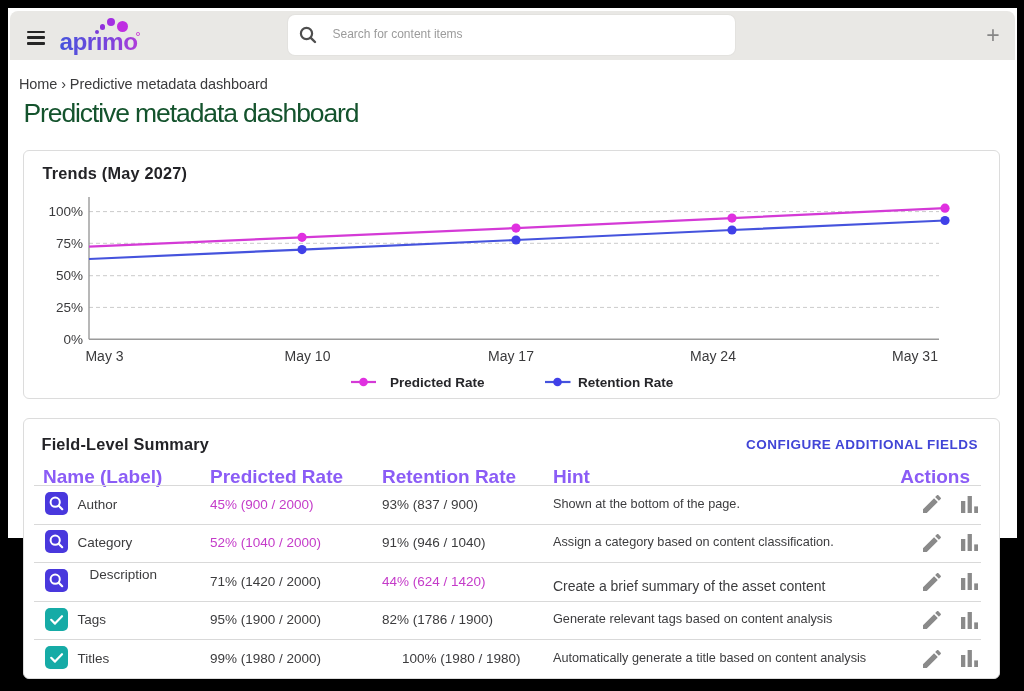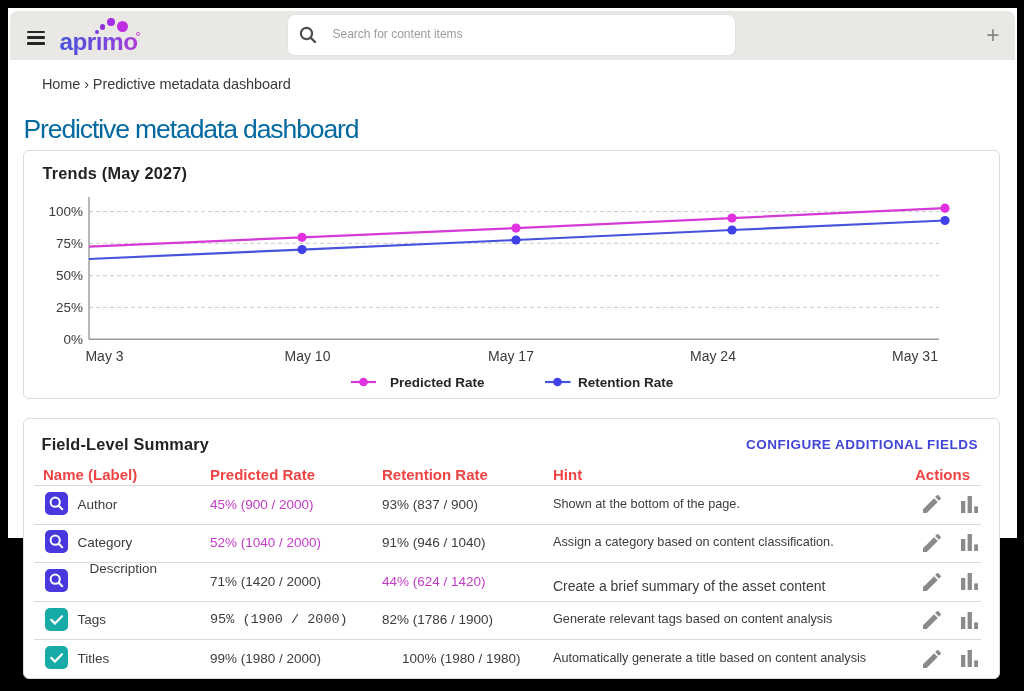--- a/index.html
+++ b/index.html
@@ -18,31 +18,31 @@
         background:linear-gradient(90deg,#4653dc 0%,#7d43dc 55%,#c93ad9 100%);
         -webkit-background-clip:text;background-clip:text;color:transparent;}
   .dot{position:absolute;border-radius:50%;}
   .search{position:absolute;left:277.5px;top:4.2px;width:447px;height:40px;background:#fff;
           border-radius:7px;box-shadow:0 0 0 1px #e3e2df;}
   .search svg{position:absolute;left:10px;top:10px;}
   .search .ph{position:absolute;left:45px;top:12px;font-size:12px;color:#9b9b9b;}
   .plus{position:absolute;left:972px;top:13px;width:22px;height:22px;color:#868686;
         font-size:23px;line-height:22px;text-align:center;font-weight:400;}
 
-  .crumb{position:absolute;left:34px;top:67.5px;font-size:14.5px;letter-spacing:-0.1px;color:#3b3b3d;}
-  .h1{position:absolute;left:15.5px;top:106px;font-size:26.5px;letter-spacing:-1.1px;color:#0369a1;}
+  .crumb{position:absolute;left:11px;top:67.5px;font-size:14.5px;letter-spacing:-0.1px;color:#3b3b3d;}
+  .h1{position:absolute;left:15.5px;top:90px;font-size:26.5px;letter-spacing:-1.1px;color:#14532d;}
 
   .card{position:absolute;background:#fff;border:1px solid #dcdcdc;border-radius:6px;}
   .card1{left:15px;top:142px;width:975px;height:247px;}
   .card2{left:15px;top:410px;width:975px;height:259px;}
   .ctitle{position:absolute;left:18.5px;top:13px;font-size:16.3px;letter-spacing:0.2px;font-weight:bold;color:#232327;}
 
   .cfg{position:absolute;right:21px;top:17.5px;font-size:13.5px;font-weight:bold;color:#4145d6;
        letter-spacing:0.48px;}
-  .th{position:absolute;top:47px;font-size:15px;font-weight:bold;color:#ef4444;}
+  .th{position:absolute;top:47px;font-size:19px;font-weight:bold;color:#8b5cf6;}
   .hline{position:absolute;left:10px;width:947px;height:1px;background:#d9d9d9;}
   .cell{position:absolute;font-size:13.5px;color:#3c3c3e;white-space:nowrap;}
   .mag{color:#c43bc9;}
   .ricon{position:absolute;left:21px;width:23px;height:23px;border-radius:5px;}
   .ricon.blue{background:#4938dd;}
   .ricon.teal{background:#16aba6;}
   .aicon{position:absolute;width:18px;height:18px;}
 </style>
 </head>
 <body>
@@ -181,42 +181,42 @@
           <rect x="13.2" y="10.4" width="3.8" height="6.6"></rect>
         </g>
       </svg>
 
     <div class="ricon blue" style="top:150px;">
       <svg width="23" height="23" viewBox="0 0 23 23">
           <circle cx="10.2" cy="10.2" r="4.6" fill="none" stroke="#fff" stroke-width="2"></circle>
           <line x1="13.7" y1="13.7" x2="17.2" y2="17.2" stroke="#fff" stroke-width="2.2" stroke-linecap="round"></line>
         </svg>
     </div>
-    <div class="cell" style="left:53.5px;top:142px;padding-left:12px;">Description</div>
+    <div class="cell" style="left:53.5px;top:148px;padding-left:12px;">Description</div>
     <div class="cell" style="left:186px;top:154.7px;">71% (1420 / 2000)</div>
     <div class="cell mag" style="left:358px;top:154.7px;">44% (624 / 1420)</div>
     <div class="cell" style="left:529px;top:159px;font-size:14px;">Create a brief summary of the asset content</div>
     <svg class="aicon" style="left:896px;top:150.5px;width:24px;height:24px;" viewBox="0 0 24 24">
         <path fill="#8a8a8a" d="M3 17.25V21h3.75L17.81 9.94l-3.75-3.75L3 17.25zM20.71 7.04c.39-.39.39-1.02 0-1.41l-2.34-2.34c-.39-.39-1.02-.39-1.41 0l-1.83 1.83 3.75 3.75 1.83-1.83z"></path>
       </svg>
     <svg class="aicon" style="left:936.6px;top:154.0px;width:17px;height:17px;" viewBox="0 0 17 17">
         <g fill="#8a8a8a">
           <rect x="0" y="5" width="4.3" height="12"></rect>
           <rect x="6.6" y="0" width="4.3" height="17"></rect>
           <rect x="13.2" y="10.4" width="3.8" height="6.6"></rect>
         </g>
       </svg>
 
     <div class="ricon teal" style="top:188.6px;">
       <svg width="23" height="23" viewBox="0 0 23 23">
           <polyline points="6.2,11.8 10,15.6 17,8.2" fill="none" stroke="#fff" stroke-width="2.2" stroke-linecap="round" stroke-linejoin="round"></polyline>
         </svg>
     </div>
     <div class="cell" style="left:53.5px;top:193.3px;">Tags</div>
-    <div class="cell" style="left:186px;top:193.3px;font-family:Liberation Mono, monospace;">95% (1900 / 2000)</div>
+    <div class="cell" style="left:186px;top:193.3px;">95% (1900 / 2000)</div>
     <div class="cell" style="left:358px;top:193.3px;">82% (1786 / 1900)</div>
     <div class="cell" style="left:529px;top:193.3px;font-size:12.7px;">Generate relevant tags based on content analysis</div>
     <svg class="aicon" style="left:896px;top:189.1px;width:24px;height:24px;" viewBox="0 0 24 24">
         <path fill="#8a8a8a" d="M3 17.25V21h3.75L17.81 9.94l-3.75-3.75L3 17.25zM20.71 7.04c.39-.39.39-1.02 0-1.41l-2.34-2.34c-.39-.39-1.02-.39-1.41 0l-1.83 1.83 3.75 3.75 1.83-1.83z"></path>
       </svg>
     <svg class="aicon" style="left:936.6px;top:192.6px;width:17px;height:17px;" viewBox="0 0 17 17">
         <g fill="#8a8a8a">
           <rect x="0" y="5" width="4.3" height="12"></rect>
           <rect x="6.6" y="0" width="4.3" height="17"></rect>
           <rect x="13.2" y="10.4" width="3.8" height="6.6"></rect>

